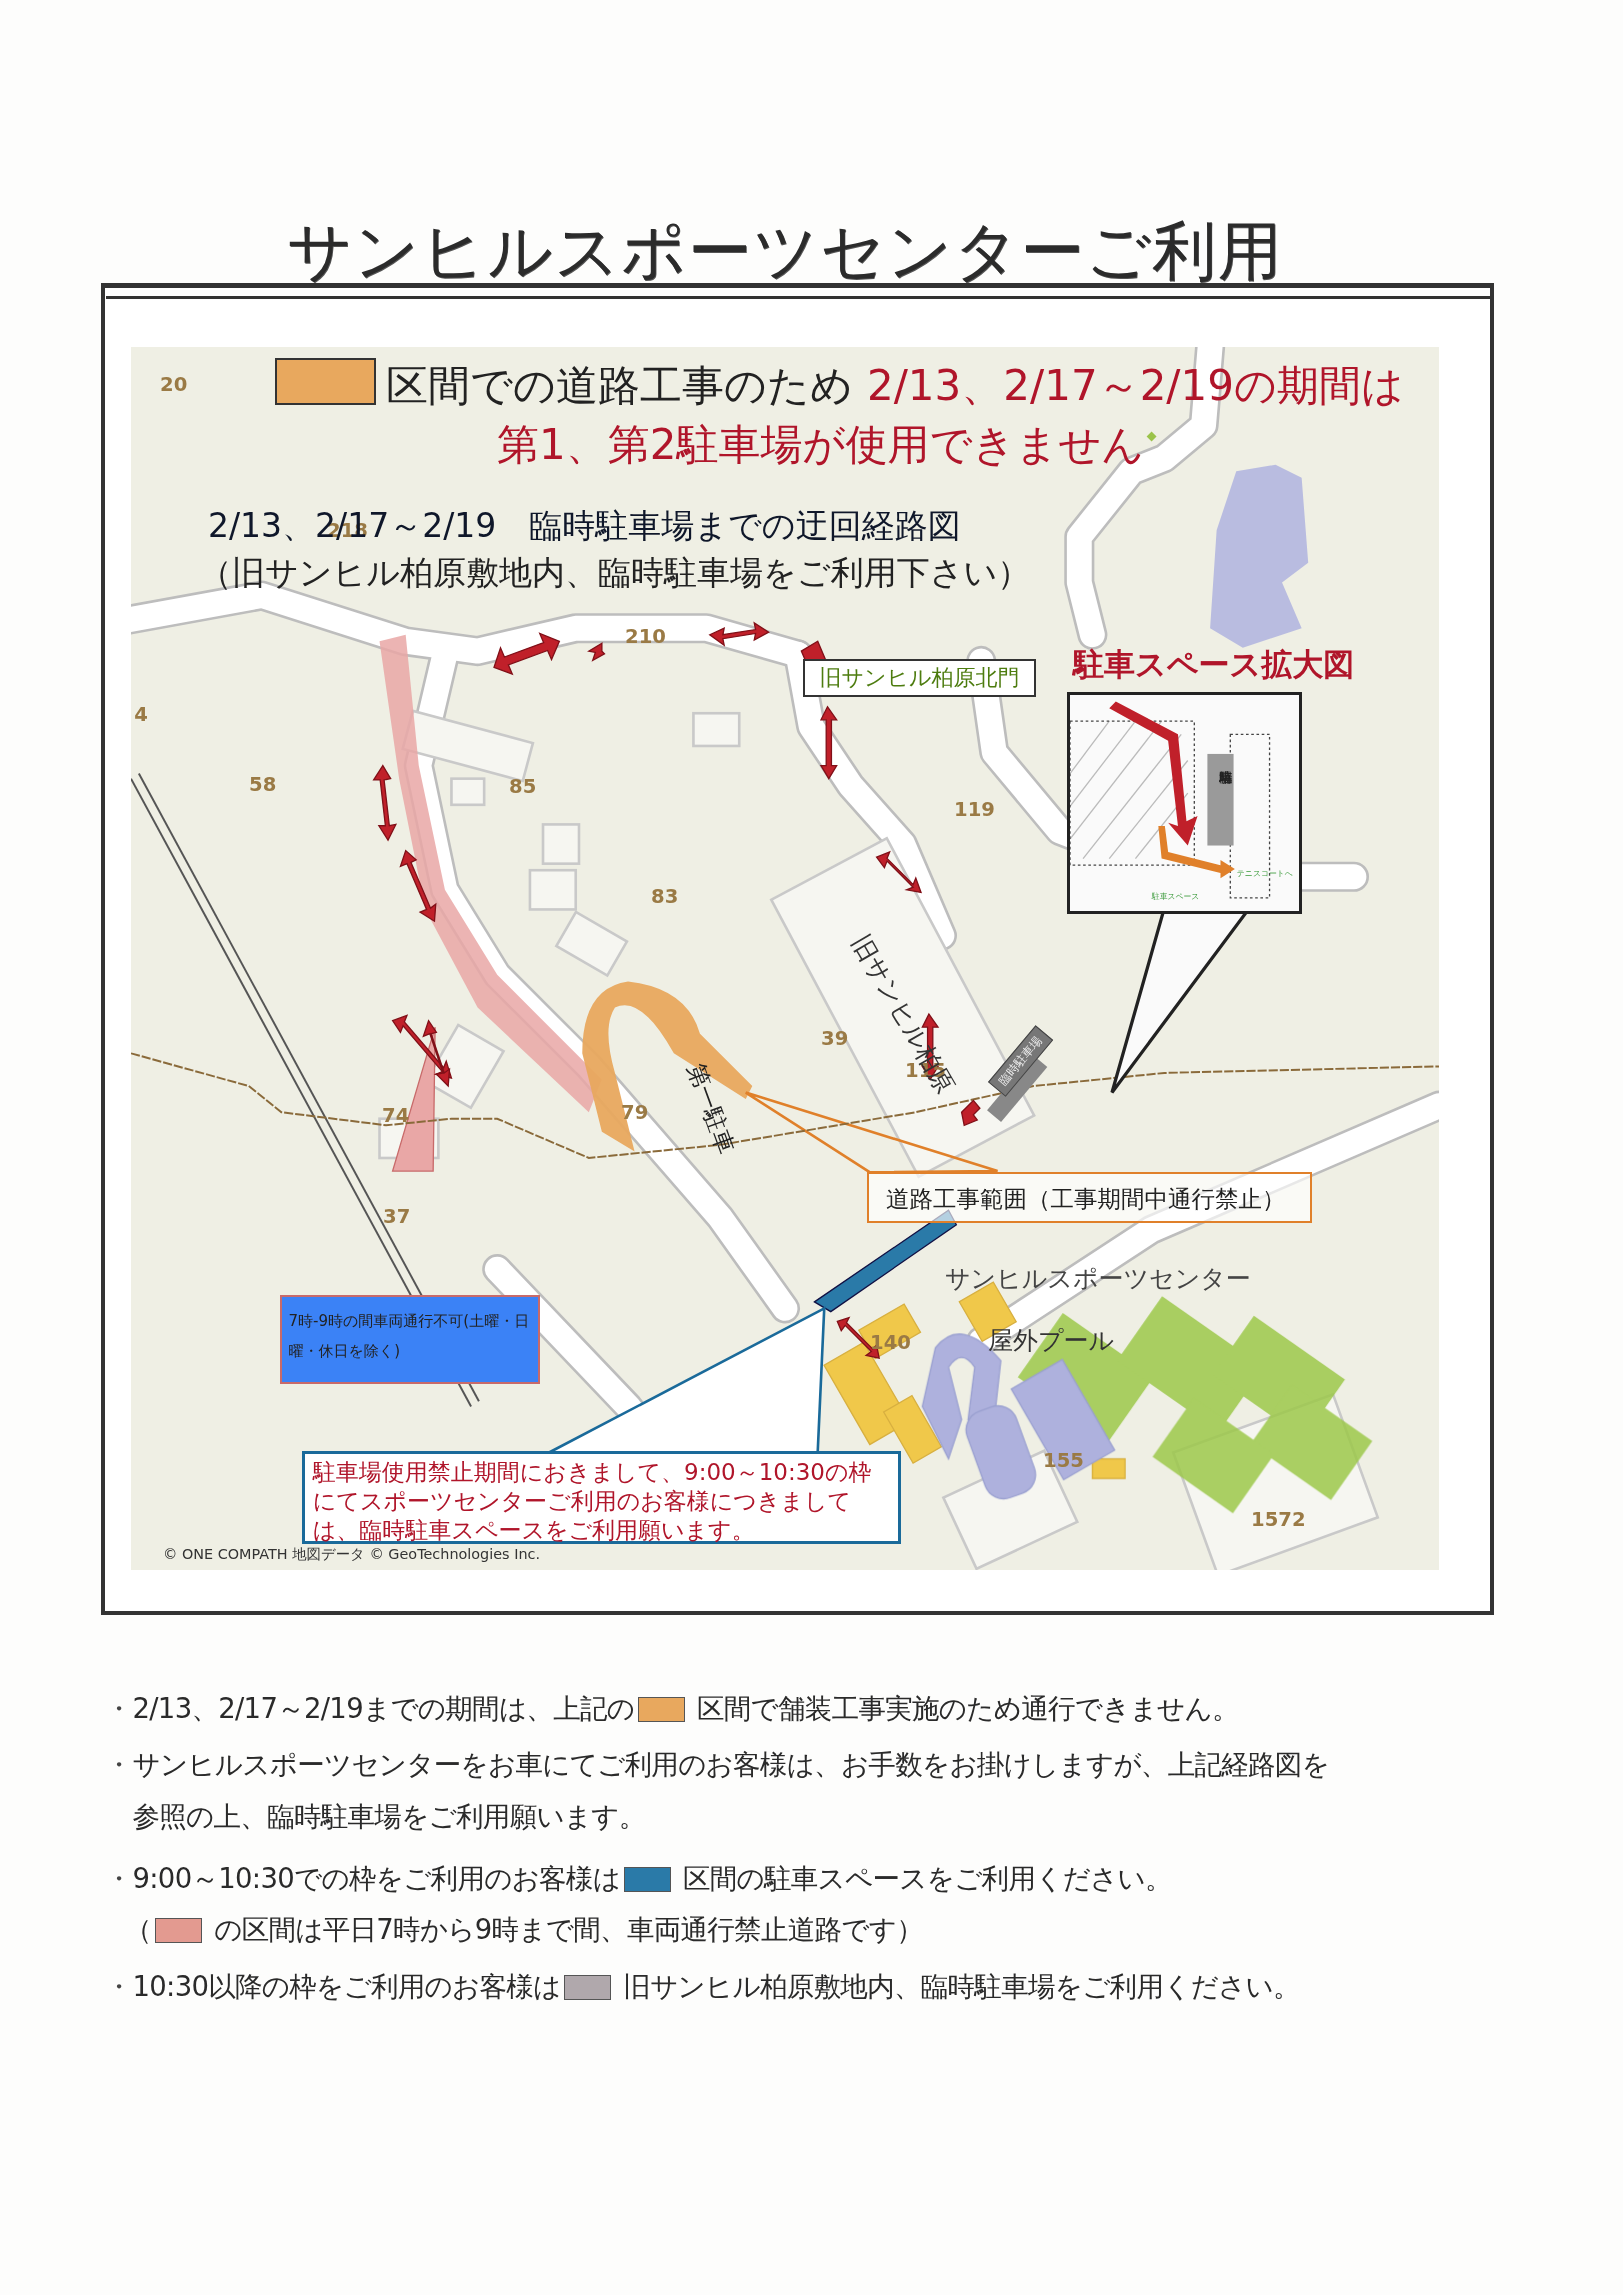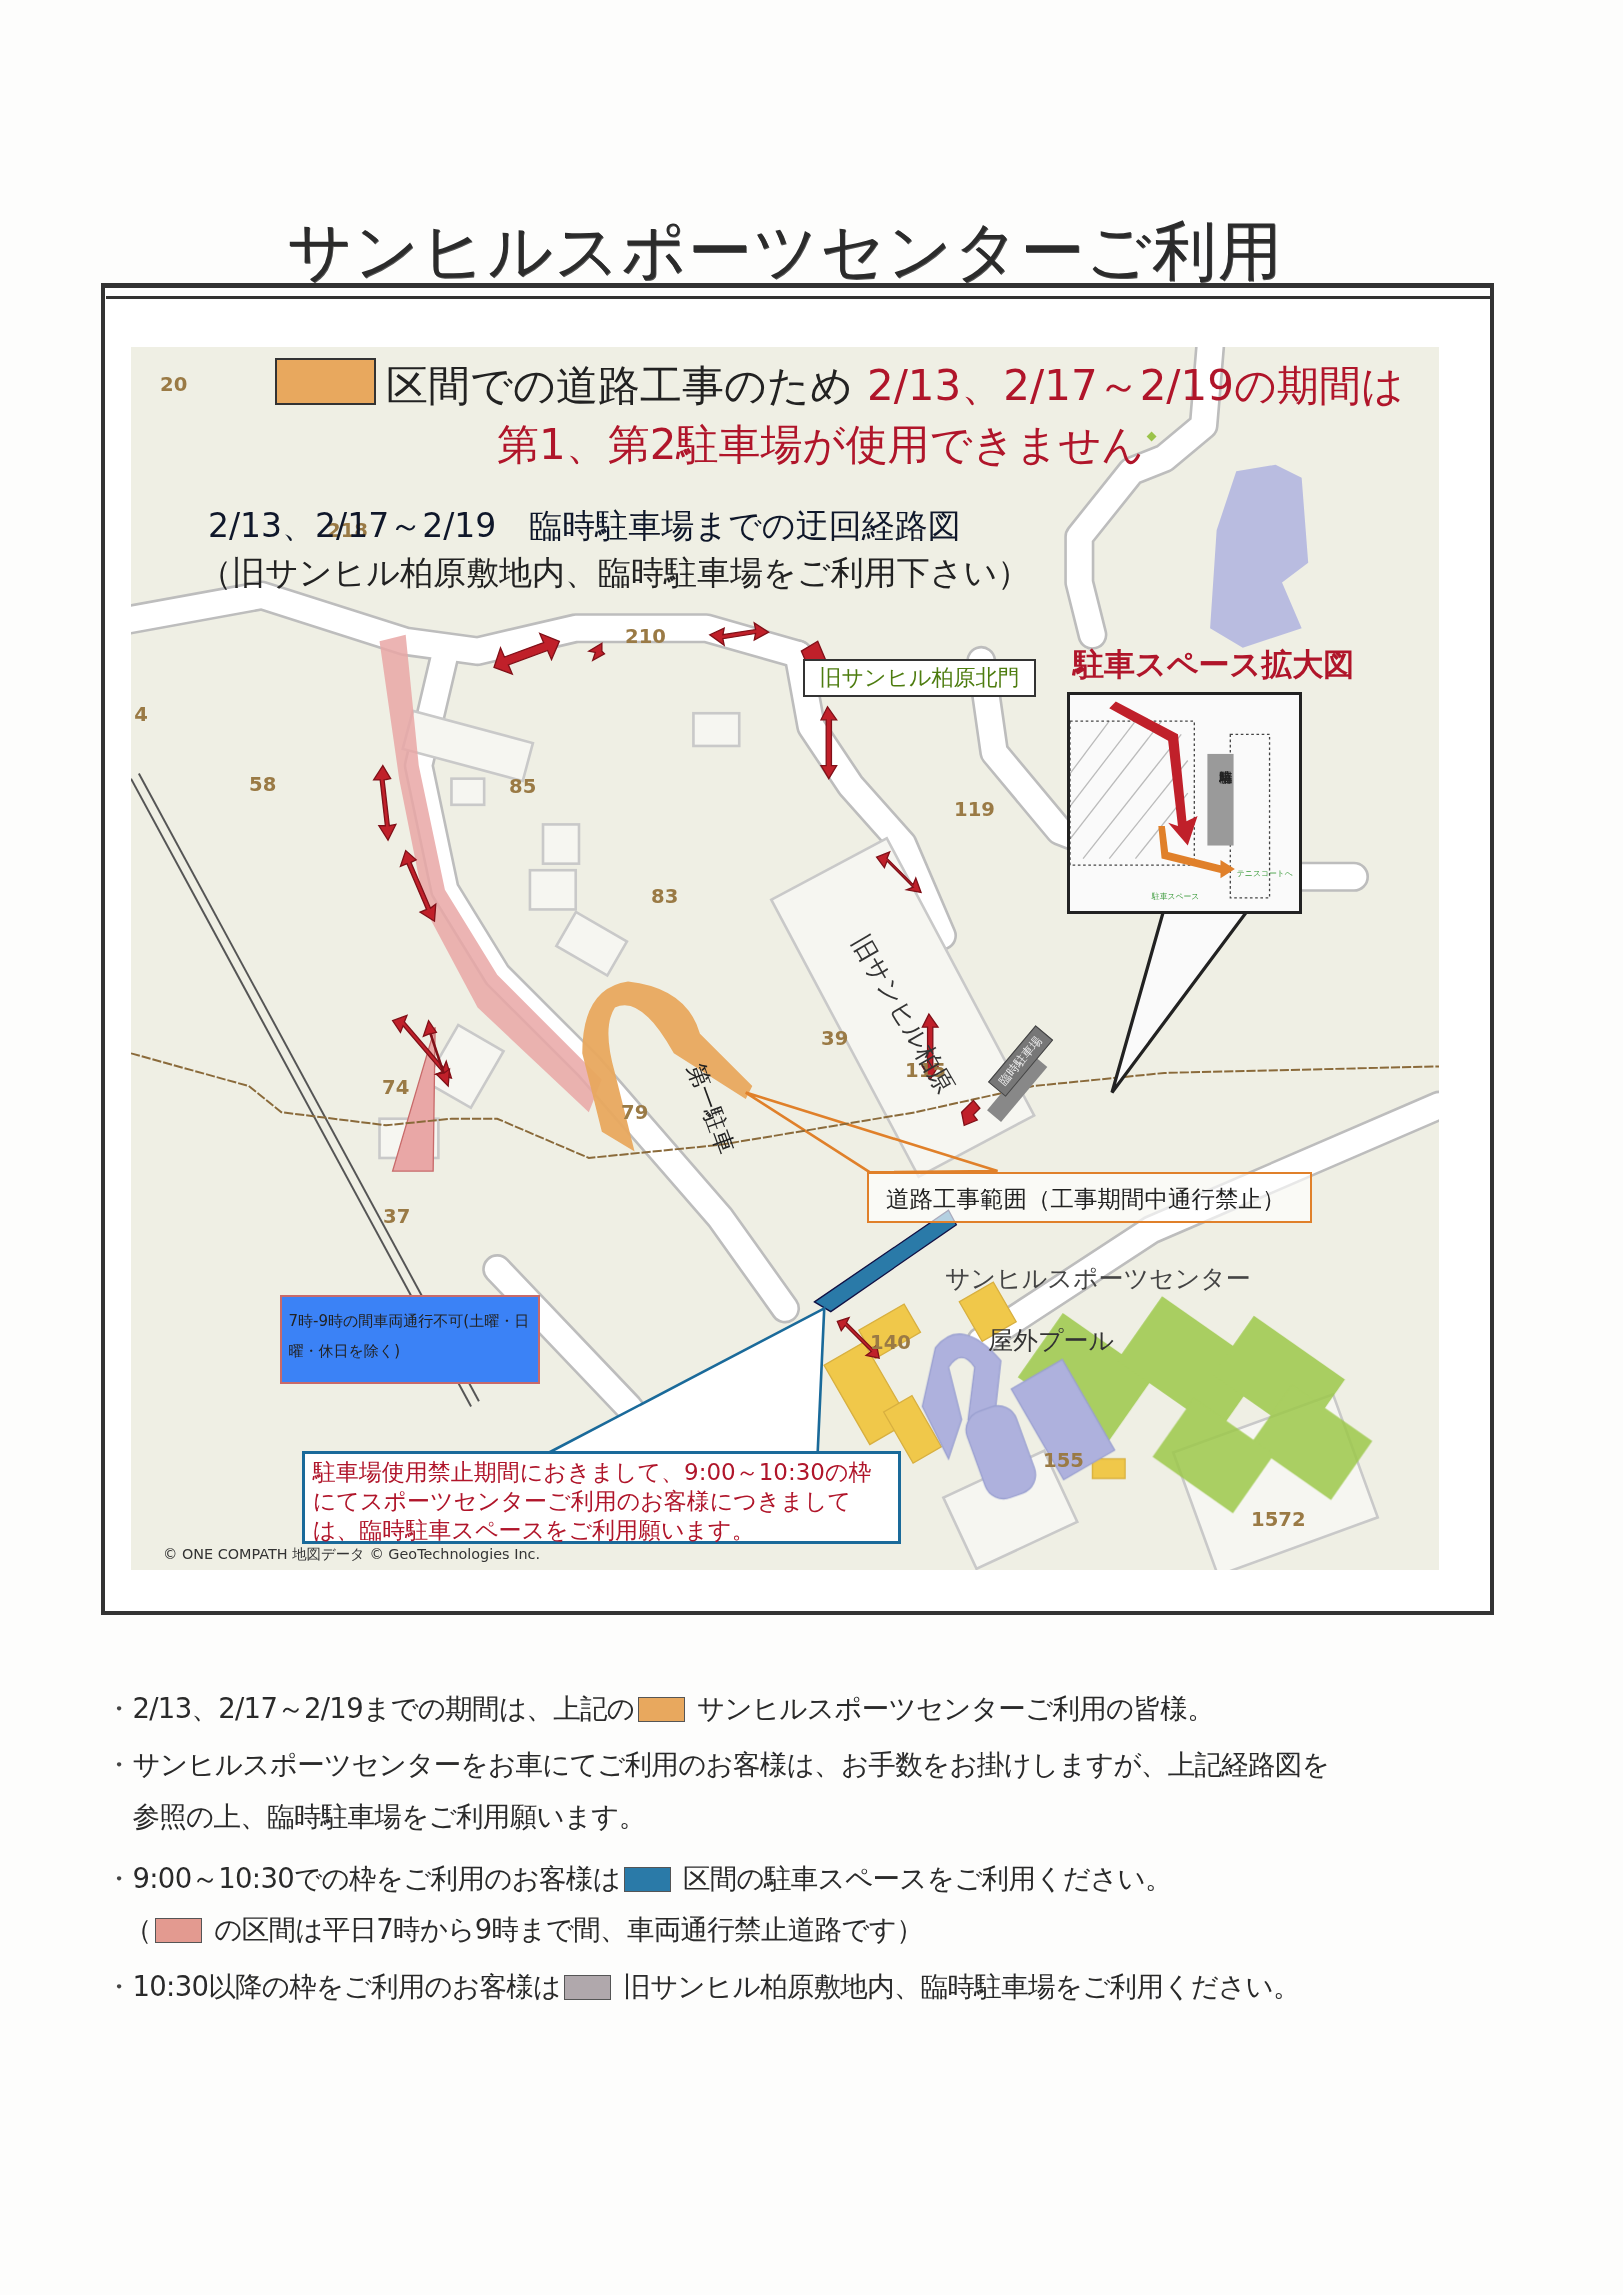--- a/index.html
+++ b/index.html
@@ -149,21 +149,21 @@
   <span class="num" style="left:29px;top:26px;">20</span>
   <span class="num" style="left:196px;top:172px;">218</span>
   <span class="num" style="left:494px;top:278px;">210</span>
   <span class="num" style="left:3.3px;top:356px;">4</span>
   <span class="num" style="left:118px;top:426px;">58</span>
   <span class="num" style="left:378px;top:428px;">85</span>
   <span class="num" style="left:823px;top:451px;">119</span>
   <span class="num" style="left:520px;top:538px;">83</span>
   <span class="num" style="left:690px;top:680px;">39</span>
   <span class="num" style="left:774px;top:712px;">115</span>
-  <span class="num" style="left:251px;top:729px;">74</span>
+  <span class="num" style="left:251px;top:757px;">74</span>
   <span class="num" style="left:490px;top:754px;">79</span>
   <span class="num" style="left:252px;top:858px;">37</span>
   <span class="num" style="left:739px;top:984px;">140</span>
   <span class="num" style="left:912px;top:1102px;">155</span>
   <span class="num" style="left:1120px;top:1161px;">1572</span>
 </div>
 
 <div id="legend-swatch-orange" class="abs"></div>
 <div id="headline1-black" class="lbl">区間での道路工事のため</div>
 <div id="headline1-red" class="lbl">2/13、2/17～2/19の期間は</div>
@@ -201,21 +201,21 @@
 
 <div id="sports-center-label" class="lbl">サンヒルスポーツセンター</div>
 <div id="pool-label" class="lbl">屋外プール</div>
 <div id="old-sunhill-label" class="lbl">旧サンヒル柏原</div>
 <div id="lot1-label" class="lbl">第一駐車</div>
 <div id="temp-lot-tag" class="abs">臨時駐車場</div>
 <div id="copyright" class="lbl">© ONE COMPATH 地図データ © GeoTechnologies Inc.</div>
 
 <div class="bullets">
   <div class="bullet-line" style="top:0px;">
-    <span class="bdot">・</span><span>2/13、2/17～2/19までの期間は、上記の</span><span class="swatch" style="background:#e8a85e;"></span><span> サンヒルスポーツセンターご利用の皆様。</span>
+    <span class="bdot">・</span><span>2/13、2/17～2/19までの期間は、上記の</span><span class="swatch" style="background:#e8a85e;"></span><span> 区間で舗装工事実施のため通行できません。</span>
   </div>
   <div class="bullet-line" style="top:56px;">
     <span class="bdot">・</span><span>サンヒルスポーツセンターをお車にてご利用のお客様は、お手数をお掛けしますが、上記経路図を</span>
   </div>
   <div class="bullet-line" style="top:108px;left:27.5px;">
     <span>参照の上、臨時駐車場をご利用願います。</span>
   </div>
   <div class="bullet-line" style="top:170px;">
     <span class="bdot">・</span><span>9:00～10:30での枠をご利用のお客様は</span><span class="swatch" style="background:#2a7aa8;"></span><span> 区間の駐車スペースをご利用ください。</span>
   </div>

